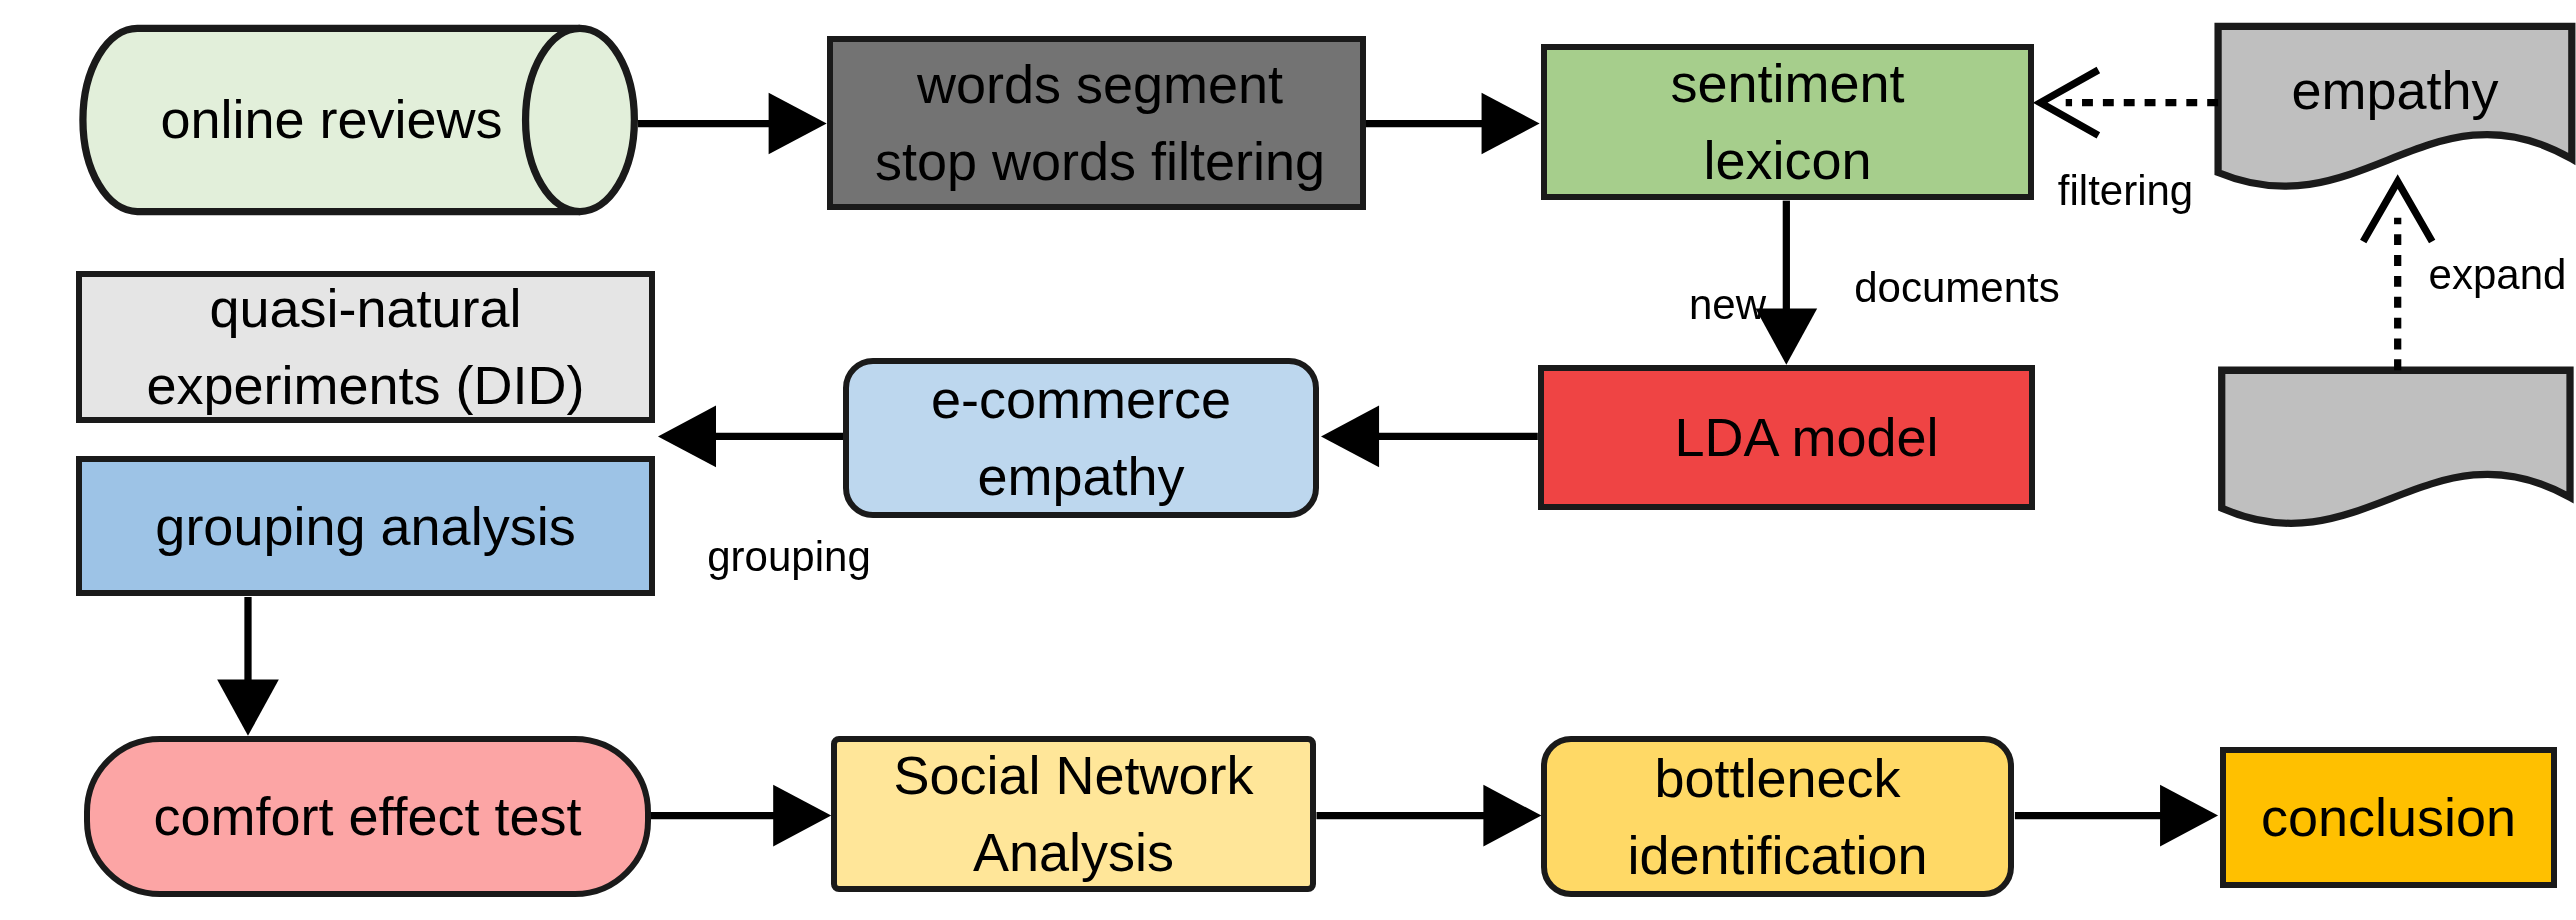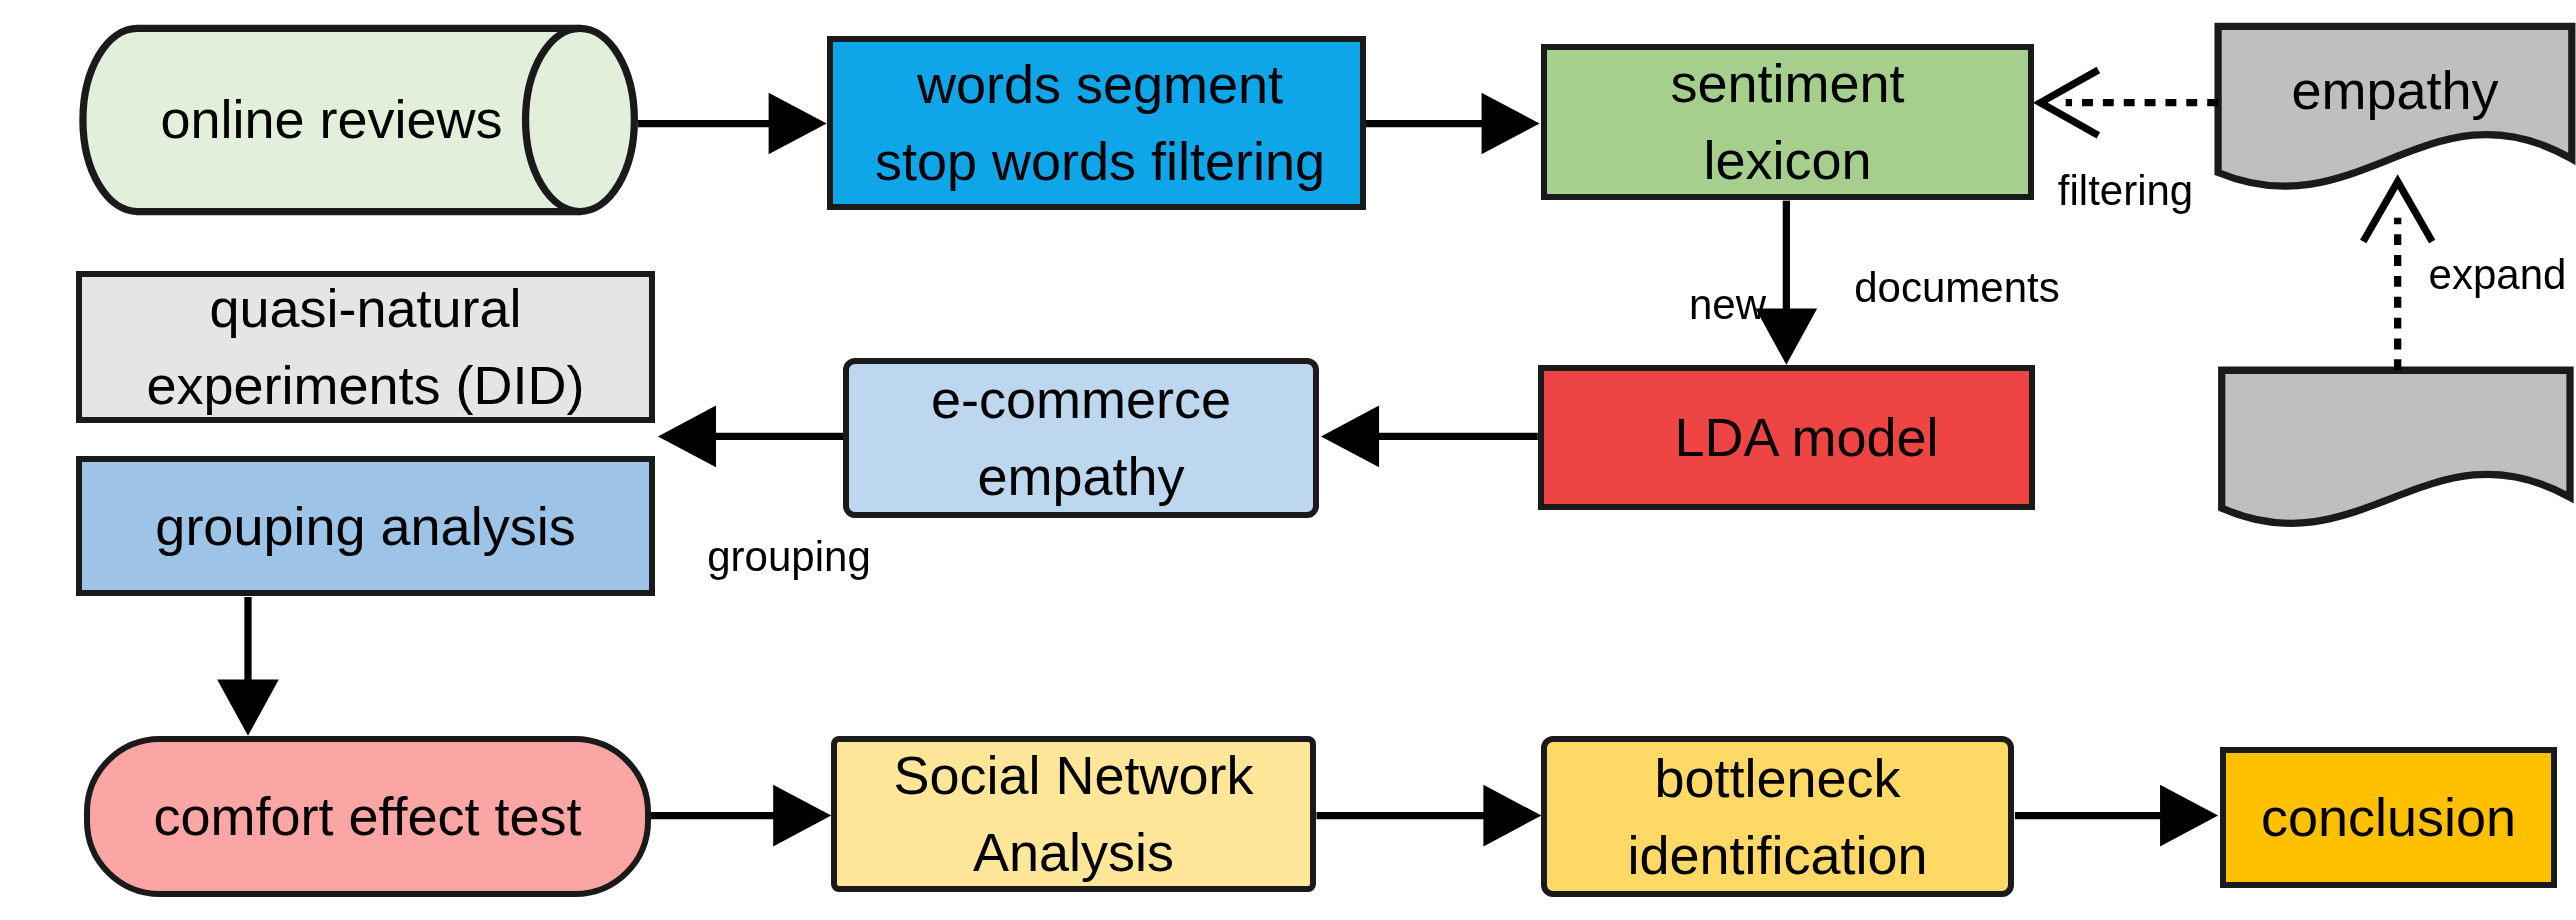--- a/index.html
+++ b/index.html
@@ -2,21 +2,21 @@
 <html style="--border: #1a1a1a; --arrow: #000000; --text: #000000; --background: #ffffff;font-size:14.5px"><head>
 <meta charset="utf-8">
 <style>
   html,body{margin:0;padding:0;background:#fff;}
   .canvas{position:relative;width:2572px;height:921px;background:#ffffff;overflow:hidden;
           font-family:Liberation Sans, sans-serif;color:var(--text,#000);margin-left:43px;}
   .overlay{position:absolute;left:0;top:0;}
   .node{position:absolute;box-sizing:border-box;border:6.3px solid var(--border,#1a1a1a);
         display:flex;align-items:center;justify-content:center;text-align:center;
         font-size:54px;line-height:1.42;white-space:pre-line;}
-  .rounded{border-radius:12px;}
+  .rounded{border-radius:30px;}
   .xl-round{border-radius:76px;}
   .svglabel{position:absolute;display:flex;align-items:center;justify-content:center;
         text-align:center;font-size:54px;line-height:1.42;white-space:pre-line;}
   .elabel{position:absolute;font-size:42px;line-height:60px;text-align:center;white-space:nowrap;}
   .shape{stroke:var(--border,#1a1a1a);stroke-width:8;}
   .seam{fill:none;}
   .arrow{stroke:var(--arrow,#000);stroke-width:8;fill:none;}
   .dashed{stroke-dasharray:12 11;}
   .head{fill:var(--arrow,#000);stroke:none;}
   .openhead{stroke:var(--arrow,#000);stroke-width:8;fill:none;}
@@ -80,21 +80,21 @@
     </g>
     <g>
       <line class="arrow dashed" x1="2596" y1="408" x2="2596" y2="240"></line>
       <path class="openhead" d="M 2558 266 L 2596 200 L 2634 266"></path>
     </g>
   </svg>
 
   <div class="svglabel" style="left:40px;top:28px;width:497px;height:183px;">online reviews</div>
   <div class="svglabel" style="left:2175px;top:26px;width:354px;height:129px;">empathy</div>
 
-  <div class="node" style="left: 784px; top: 36px; width: 539px; height: 174px; background-color: #0ea5e9; padding-left: 7px;">words segment
+  <div class="node" style="left: 784px; top: 36px; width: 539px; height: 174px; background-color: #737373; padding-left: 7px;">words segment
 stop words filtering</div>
 
   <div class="node" style="left: 1498px; top: 44px; width: 493px; height: 156px; background-color: rgb(166, 206, 140);">sentiment
 lexicon</div>
 
   <div class="node" style="left: 1495px; top: 365px; width: 497px; height: 145px; background-color: #ef4444; padding-left: 40px;">LDA model</div>
 
   <div class="node rounded" style="left: 800px; top: 358px; width: 476px; height: 160px; background-color: rgb(189, 215, 238);">e-commerce
 empathy</div>
 

